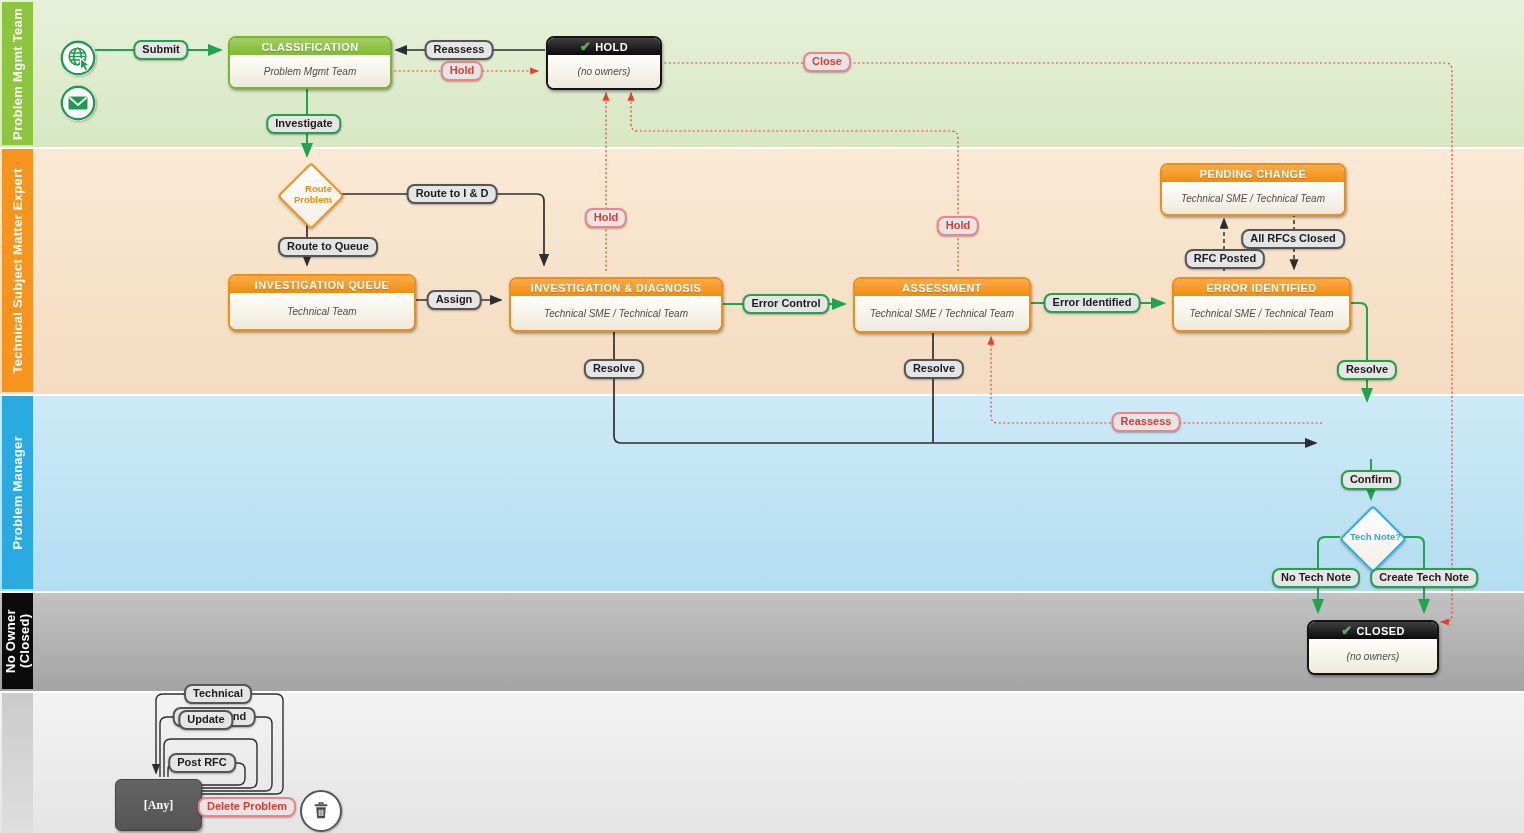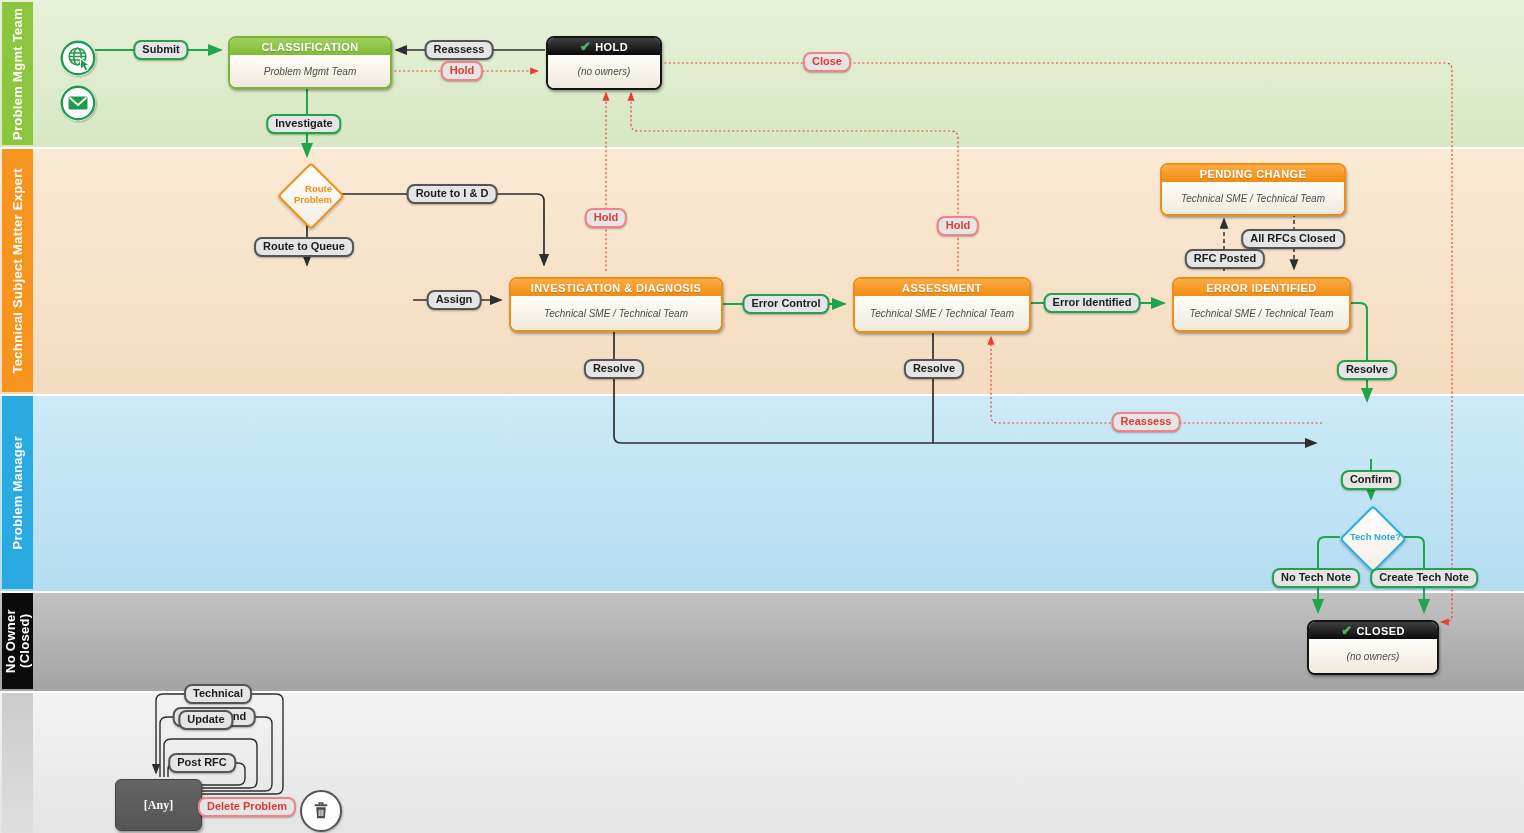--- a/index.html
+++ b/index.html
@@ -162,20 +162,24 @@
   </div>
 
   <div class="node n-dark" style="left:546px;top:36px;width:112px;height:50px">
     <div class="nh">
       <span class="chk">✔</span>
       <span>HOLD</span>
     </div>
     <div class="nb">(no owners)</div>
   </div>
 
+  <div class="node n-orange" style="left:228px;top:274px;width:184px;height:53px">
+    <div class="nh">INVESTIGATION QUEUE</div>
+    <div class="nb">Technical Team</div>
+  </div>
 
   <div class="node n-orange" style="left:509px;top:277px;width:210px;height:51px">
     <div class="nh">INVESTIGATION &amp; DIAGNOSIS</div>
     <div class="nb">Technical SME / Technical Team</div>
   </div>
 
   <div class="node n-orange" style="left:853px;top:277px;width:174px;height:52px">
     <div class="nh">ASSESSMENT</div>
     <div class="nb">Technical SME / Technical Team</div>
   </div>
@@ -220,21 +224,21 @@
 
   <div class="badge bg-green" style="left:161px;top:50px">Submit</div>
   <div class="badge" style="left:459px;top:50px">Reassess</div>
   <div class="badge bg-red" style="left:462px;top:71px">Hold</div>
   <div class="badge bg-red" style="left:827px;top:62px">Close</div>
   <div class="badge bg-green" style="left:304px;top:124px">Investigate</div>
   <div class="badge" style="left:452px;top:194px">Route to I &amp; D</div>
   <div class="badge bg-red" style="left:606px;top:218px">Hold</div>
   <div class="badge bg-red" style="left:958px;top:226px">Hold</div>
   <div class="badge" style="left:1293px;top:239px">All RFCs Closed</div>
-  <div class="badge" style="left:304px;top:247px">Route to Queue</div>
+  <div class="badge" style="left:328px;top:247px">Route to Queue</div>
   <div class="badge" style="left:1225px;top:259px">RFC Posted</div>
   <div class="badge" style="left:454px;top:300px">Assign</div>
   <div class="badge bg-green" style="left:786px;top:304px">Error Control</div>
   <div class="badge bg-green" style="left:1092px;top:303px">Error Identified</div>
   <div class="badge" style="left:614px;top:369px">Resolve</div>
   <div class="badge" style="left:934px;top:369px">Resolve</div>
   <div class="badge bg-green" style="left:1367px;top:370px">Resolve</div>
   <div class="badge bg-red" style="left:1146px;top:422px">Reassess</div>
   <div class="badge bg-green" style="left:1371px;top:480px">Confirm</div>
   <div class="badge bg-green" style="left:1316px;top:578px">No Tech Note</div>

